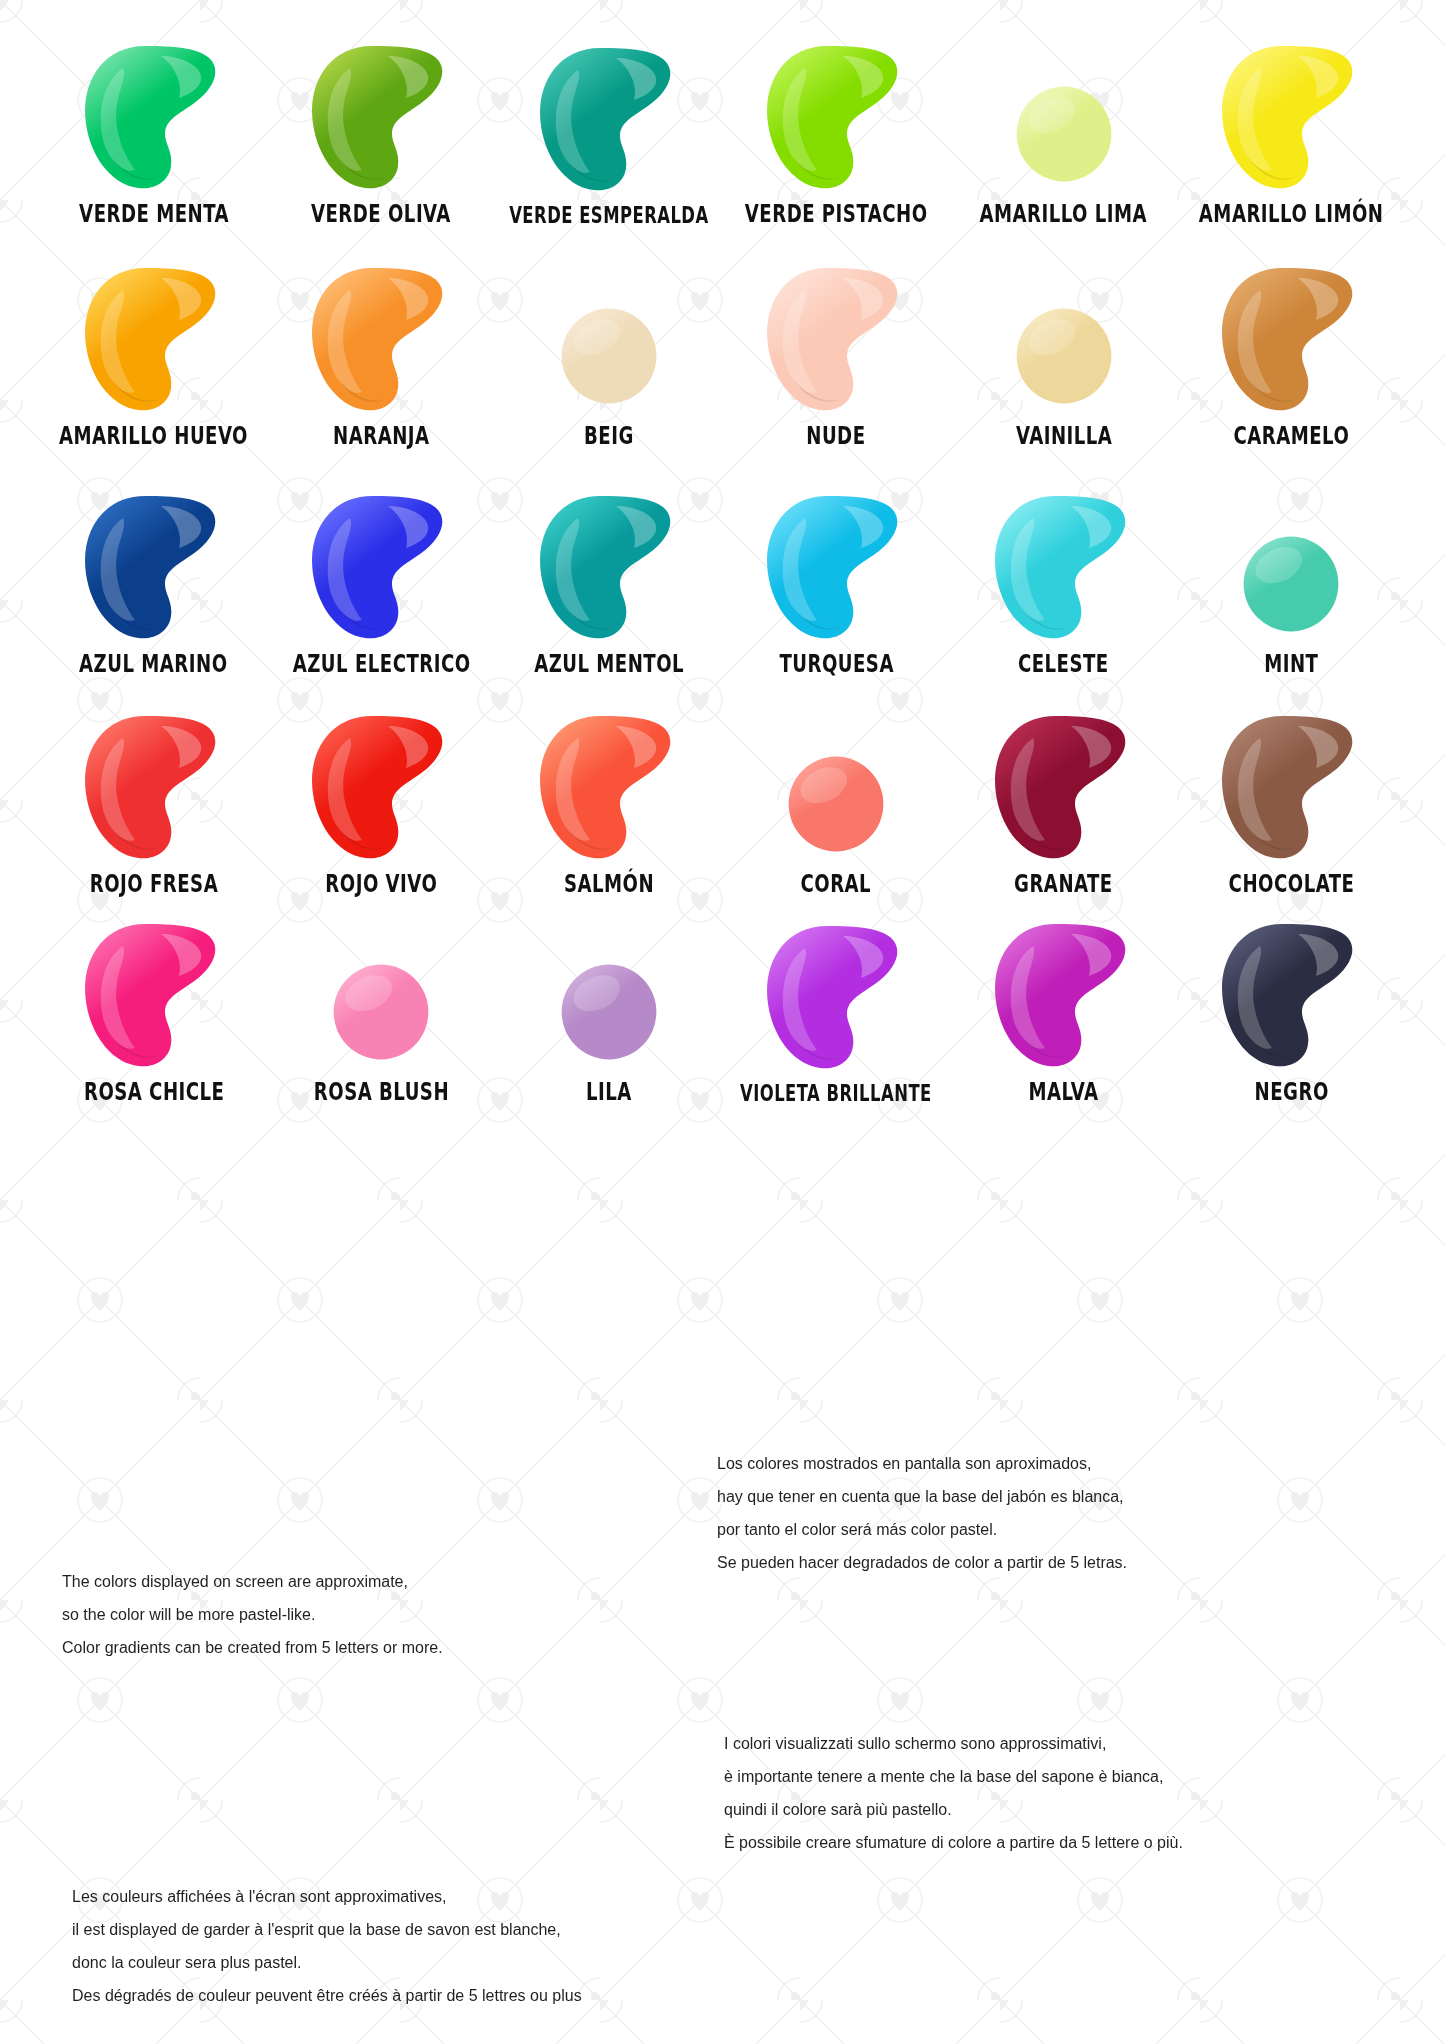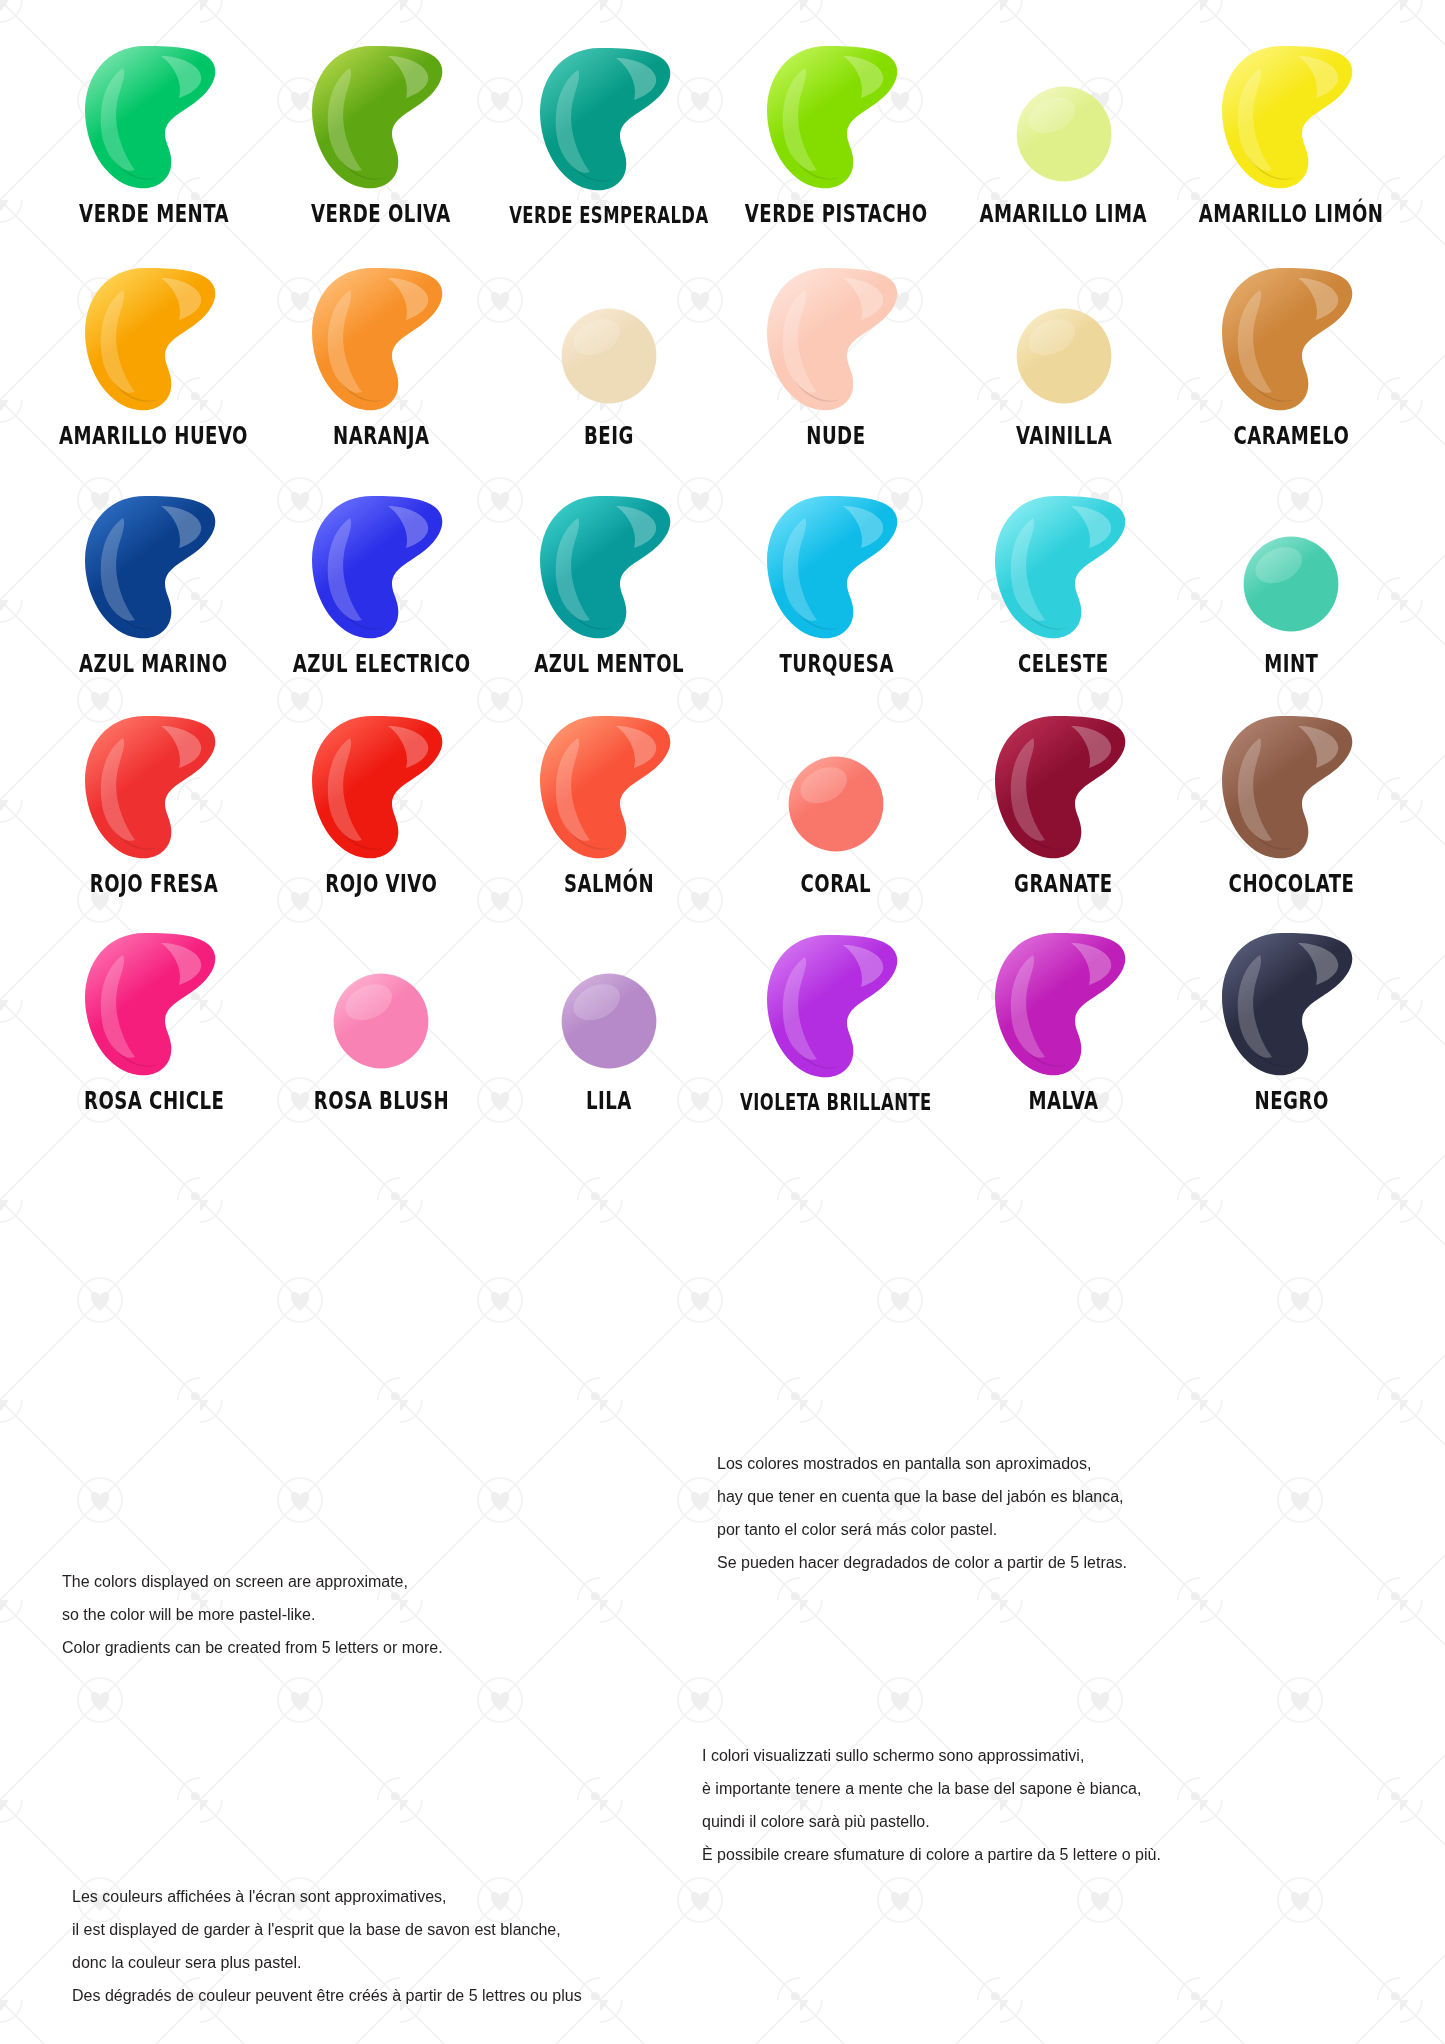--- a/index.html
+++ b/index.html
@@ -62,39 +62,39 @@
     white-space: nowrap;
     transform: scaleY(1.22) scaleX(0.96);
     transform-origin: center bottom;
   }
   .label.sm { font-size: 19px; }
 
   
   .row-1 { margin-bottom: 26px; }
   .row-2 { margin-bottom: 32px; }
   .row-3 { margin-bottom: 24px; }
-  .row-4 { margin-bottom: 21px; }
+  .row-4 { margin-bottom: 12px; }
   .row-5 { margin-bottom: 0px; align-items: flex-end; }
 
   
   .textblock {
     position: absolute;
     z-index: 3;
     font-family: "Liberation Sans", sans-serif;
     font-size: 16px;
     line-height: 33px;
     color: #231f20;
     text-align: justify;
     text-align-last: left;
   }
   .textblock p { margin: 0; }
 
   #block-es { left: 717px; top: 1447px; width: 662px; }
   #block-en { left: 62px; top: 1565px;  width: 630px; }
-  #block-it { left: 702px; top: 1727px; width: 690px; margin-top: 12px; }
+  #block-it { left: 724px; top: 1727px; width: 690px; }
   #block-fr { left: 72px; top: 1880px;  width: 800px; }
 </style>
 </head>
 <body>
 
 <svg id="watermark" viewBox="0 0 1445 2044" xmlns="http://www.w3.org/2000/svg" aria-hidden="true">
   <defs>
     <pattern id="wmTile" width="200" height="200" patternUnits="userSpaceOnUse">
       <path d="M0 200 L100 100 L200 200 M0 0 L100 100 L200 0" stroke="#f1f1f1" stroke-width="1.6" fill="none"></path>
       <g transform="translate(100,100)">

